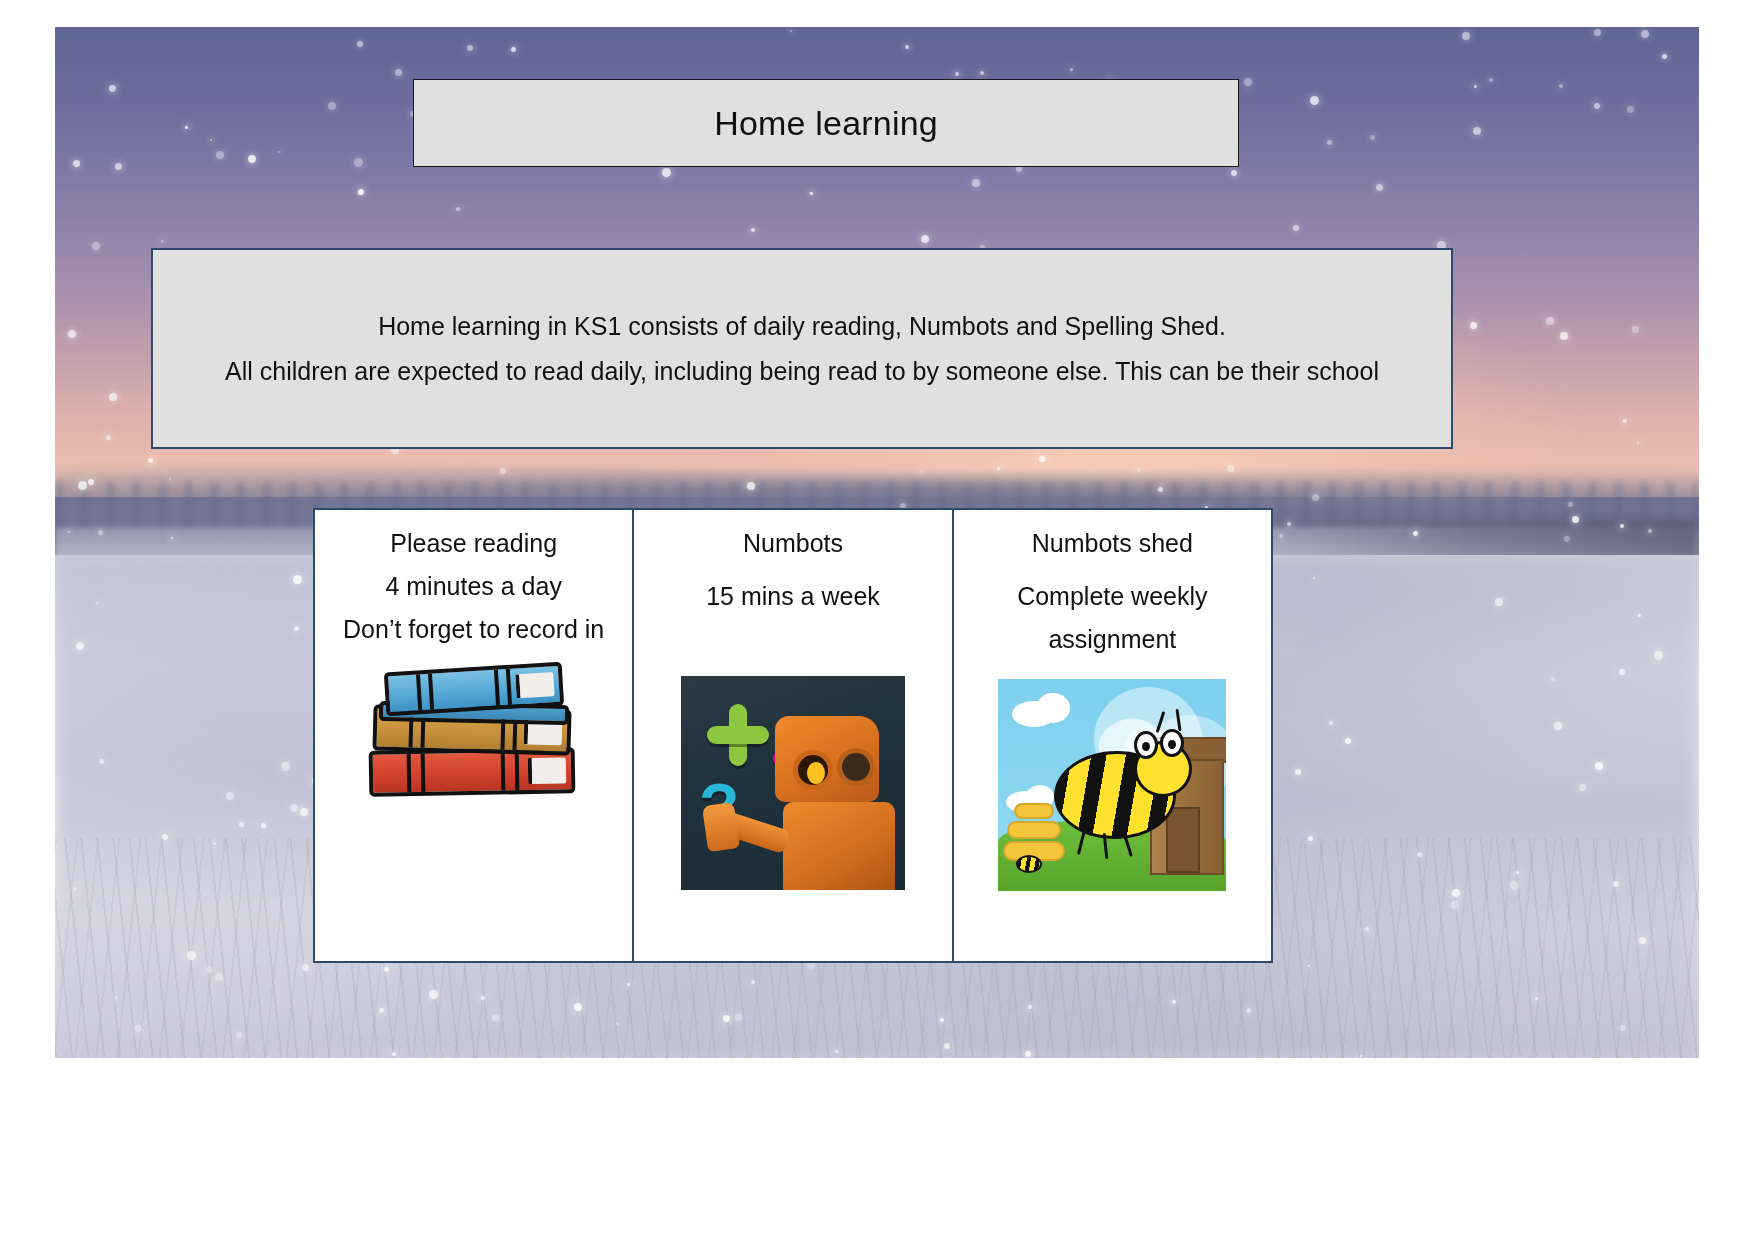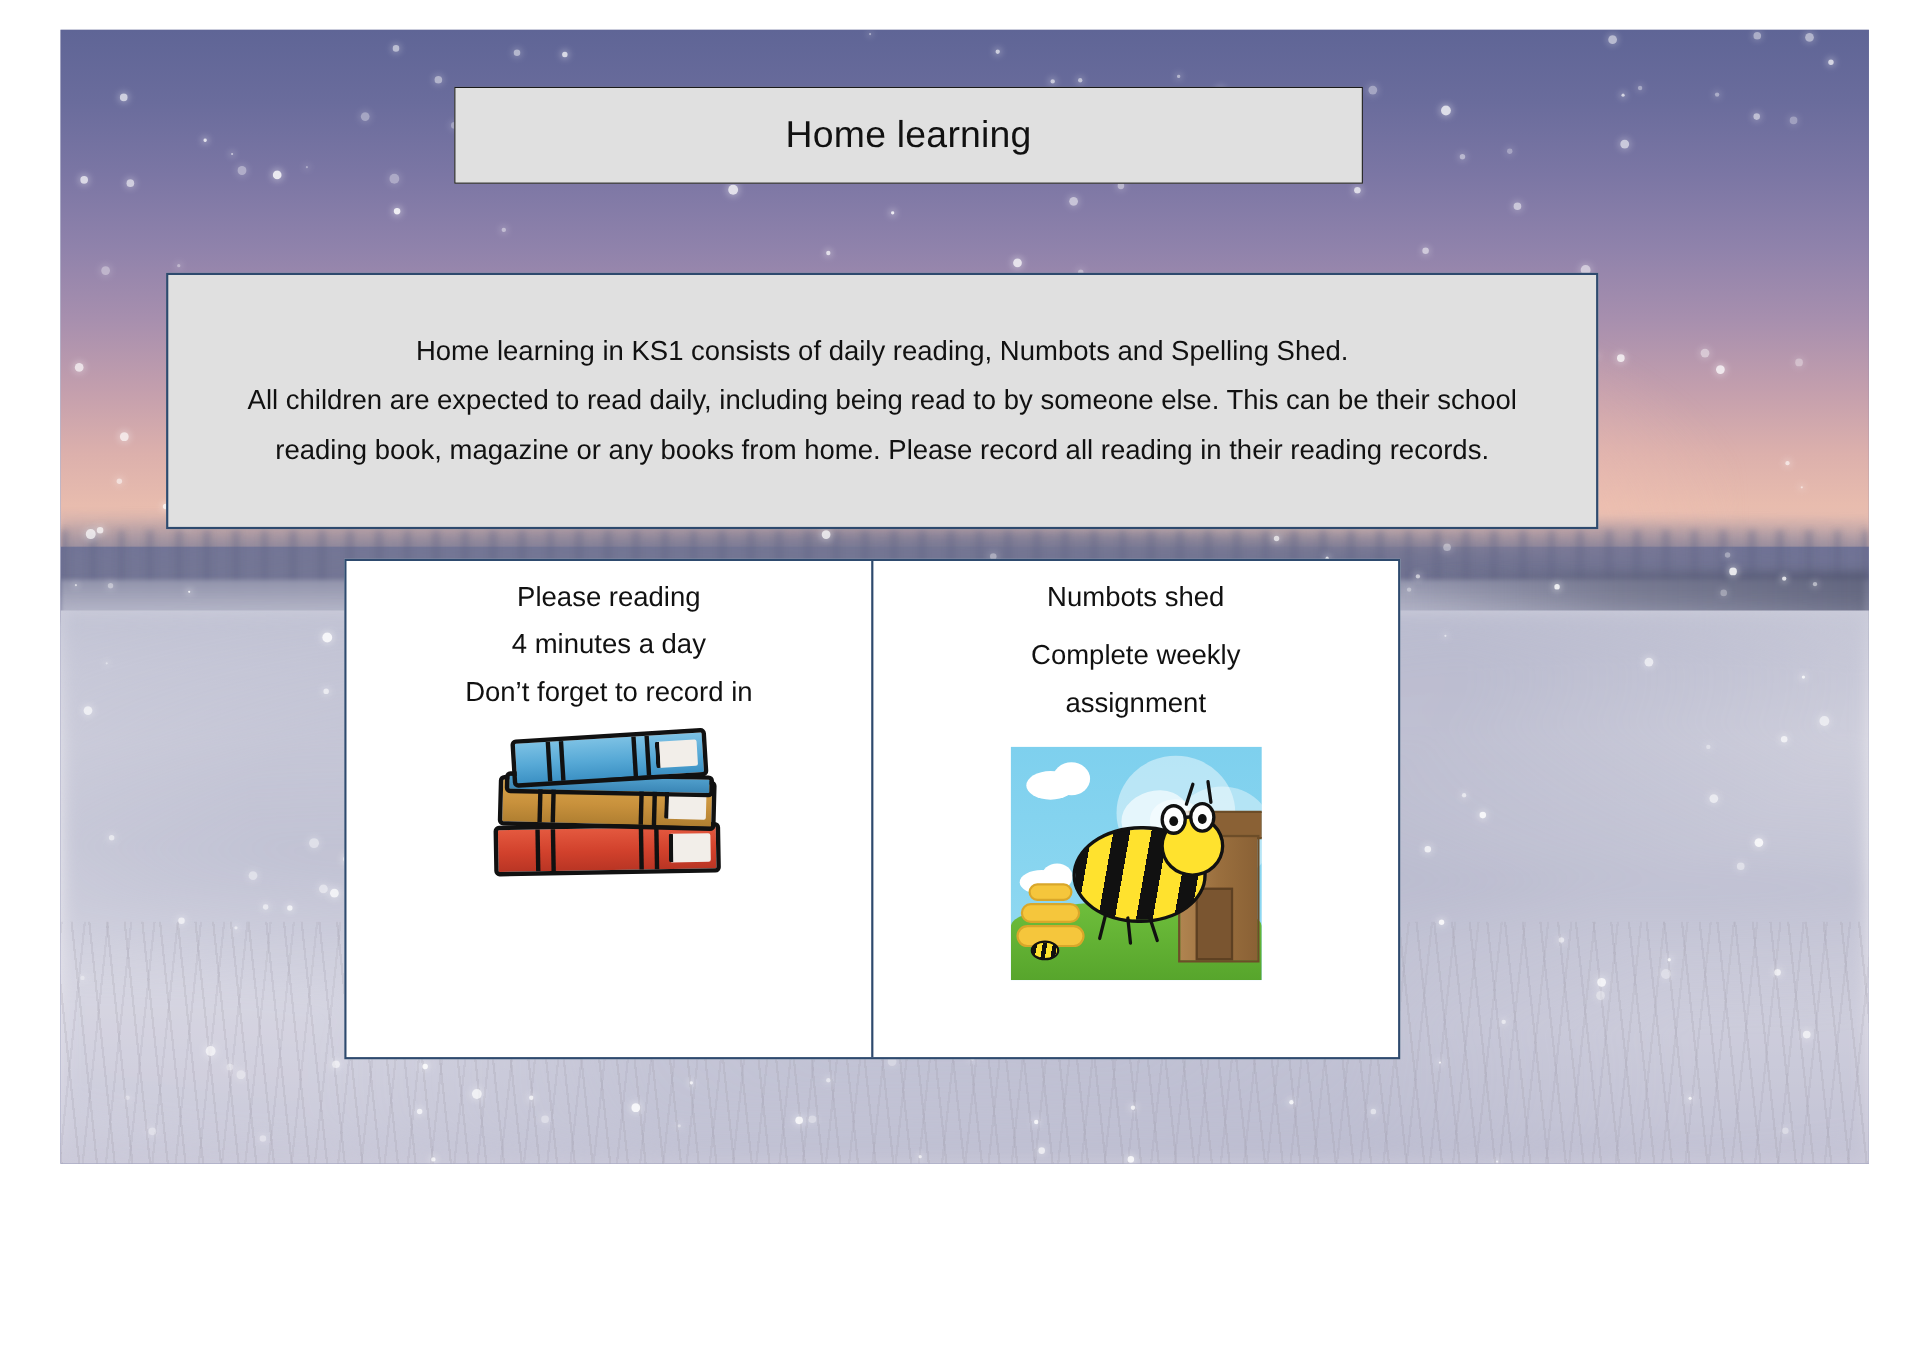--- a/index.html
+++ b/index.html
@@ -171,21 +171,21 @@
     font-size: 34px;
     color: #111111;
     letter-spacing: .2px;
   }
 
   .infobox {
     position: absolute;
     left: 151px;
     top: 248px;
     width: 1302px;
-    height: 233px;
+    height: 201px;
     background: #e0e0e0;
     border: 2px solid #2e4a6e;
     box-sizing: border-box;
     display: flex;
     flex-direction: column;
     align-items: center;
     justify-content: center;
     padding: 6px 14px;
   }
   .infobox p {
@@ -719,21 +719,20 @@
       </div>
   </div>
 
   <div class="titlebox">
     <div class="t">Home learning</div>
   </div>
 
   <div class="infobox">
     <p>Home learning in KS1 consists of daily reading, Numbots and Spelling Shed.</p>
     <p>All children are expected to read daily, including being read to by someone else. This can be their school</p>
-    <p>reading book, magazine or any books from home. Please record all reading in their reading records.</p>
   </div>
 
   <div class="cards">
 
     <div class="card">
       <div class="lines">
         <div>Please reading</div>
         <div>4 minutes a day</div>
         <div>Don’t forget to record in</div>
       </div>
@@ -758,20 +757,45 @@
             <div class="pages"></div>
             <div class="band" style="left:28px;"></div>
             <div class="band" style="left:40px;"></div>
             <div class="band" style="right:48px;"></div>
             <div class="band" style="right:60px;"></div>
           </div>
         </div>
       </div>
     </div>
 
+    <div class="card">
+      <div class="lines">
+        <div>Numbots</div>
+        <div style="height:10px"></div>
+        <div>15 mins a week</div>
+      </div>
+      <div class="card-media" style="margin-top:58px;">
+        <div class="numbots">
+          <div class="nb-plus"></div>
+          <div class="nb-minus"></div>
+          <div class="nb-q">?</div>
+          <div class="nb-robot">
+            <div class="nb-head">
+              <div class="nb-eye">
+                <div class="nb-pupil"></div>
+              </div>
+              <div class="nb-eye2"></div>
+            </div>
+            <div class="nb-body"></div>
+            <div class="nb-arm"></div>
+            <div class="nb-hand"></div>
+          </div>
+        </div>
+      </div>
+    </div>
 
     <div class="card">
       <div class="lines">
         <div>Numbots shed</div>
         <div style="height:10px"></div>
         <div>Complete weekly</div>
         <div>assignment</div>
       </div>
       <div class="card-media" style="margin-top:18px;">
         <div class="shed">

